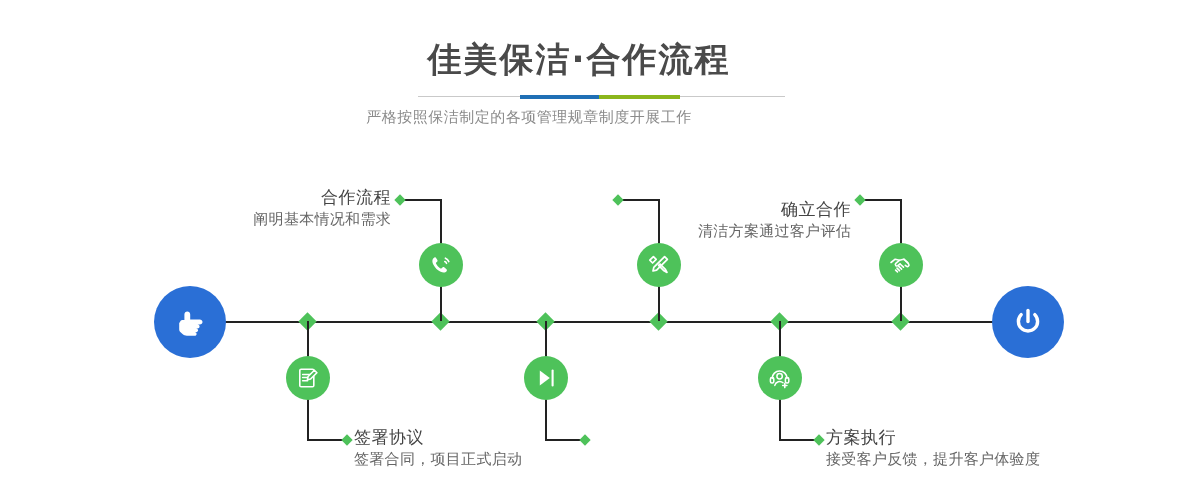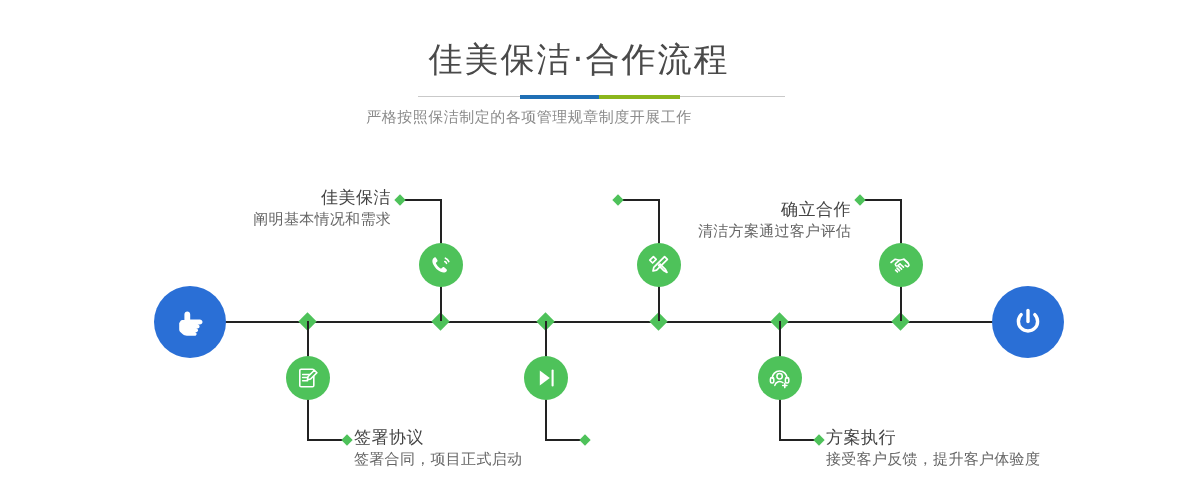--- a/index.html
+++ b/index.html
@@ -22,21 +22,21 @@
   .title {
     position: absolute;
     left: 0;
     top: 36px;
     width: 1158px;
     text-align: center;
     font-size: 34px;
     line-height: 46px;
     letter-spacing: 2px;
     color: #4a4a4a;
-    font-weight: normal;
+    font-weight: bold;
     white-space: nowrap;
   }
   .divider {
     position: absolute;
     left: 418px;
     top: 96px;
     width: 367px;
     height: 1px;
     background: #c9c9c9;
   }
@@ -205,21 +205,21 @@
   <div class="step-icon" style="left:419px; top:243px;">
     <span>
       <svg width="28" height="28" viewBox="0 0 28 28">
         <path d="M8.4 6.2c-.9 0-1.8.6-2.4 1.5-1 1.5-.8 3.6.3 5.7 1.1 2.2 2.7 4.2 4.5 5.7 1.9 1.5 4 2.5 5.8 2.5 1.3 0 2.4-.5 3-1.4.5-.8.4-1.4-.1-1.9l-2.3-2c-.5-.4-1.2-.4-1.7.1l-.9.9c-.3.3-.7.3-1.1.1-.9-.5-1.9-1.3-2.7-2.2-.8-.9-1.4-1.8-1.8-2.7-.2-.4-.1-.8.2-1l.9-.7c.5-.4.6-1.1.3-1.7l-1.5-2.4c-.2-.3-.4-.5-.5-.5z" fill="#ffffff"></path>
         <path d="M18.4 7.2a6.3 6.3 0 0 1 3.4 3.4" stroke="#ffffff" stroke-width="1.6" fill="none" stroke-linecap="round"></path>
         <path d="M17.8 10.6a3.2 3.2 0 0 1 1.7 1.7" stroke="#ffffff" stroke-width="1.6" fill="none" stroke-linecap="round"></path>
       </svg>
     </span>
   </div>
   <div class="step-label label-top" style="left:155px; top:186px; width:236px;">
-    <div class="st-title">佳美保洁</div>
+    <div class="st-title">合作流程</div>
     <div class="st-desc">阐明基本情况和需求</div>
   </div>
 
   <div class="vline" style="left:658px; top:199px; height:122px;"></div>
   <div class="hline" style="left:620px; top:199px; width:40px;"></div>
   <div class="lbl-diamond" style="left:614px; top:196px;"></div>
   <div class="step-icon" style="left:637px; top:243px;">
     <span>
       <svg width="28" height="28" viewBox="0 0 28 28">
         <path d="M19.6 5.6l2.8 2.8-10.8 10.8-3.6.8.8-3.6z" stroke="#ffffff" stroke-width="1.7" fill="none" stroke-linejoin="round"></path>

